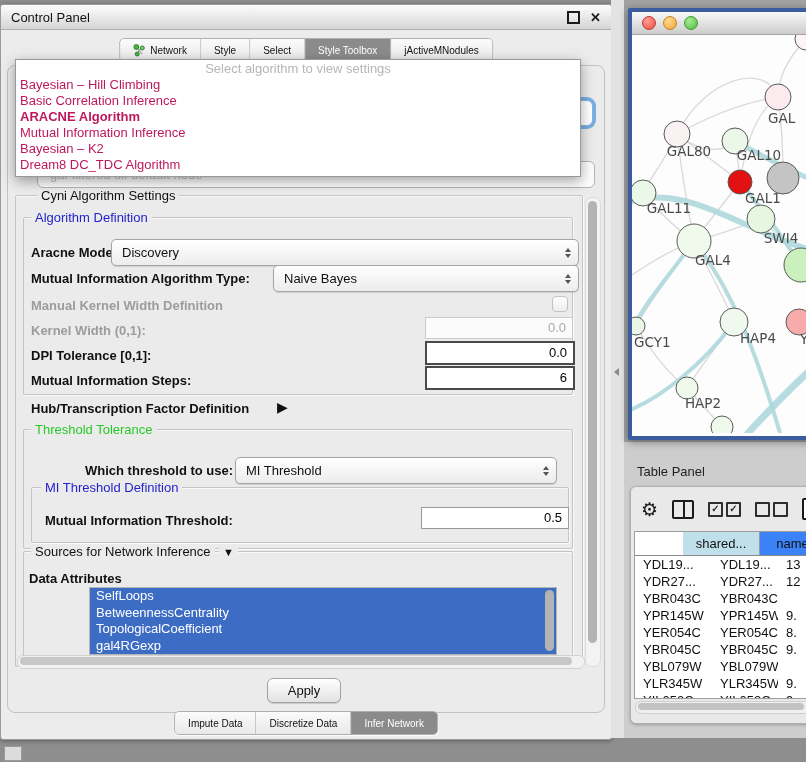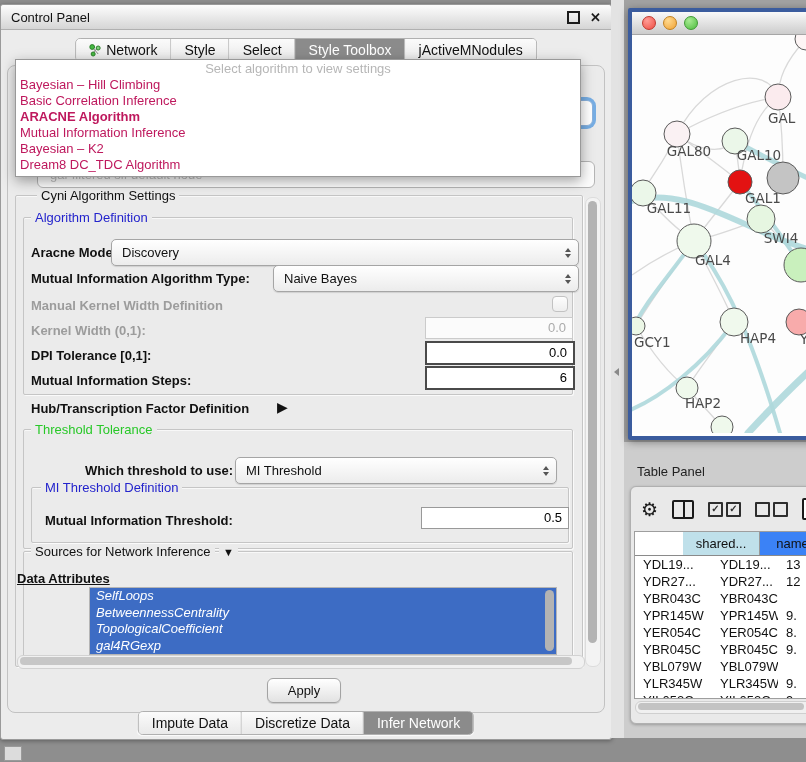--- a/index.html
+++ b/index.html
@@ -12,21 +12,21 @@
                  background:linear-gradient(#fdfdfd,#d5d5d5);border-bottom:1px solid #b0b0b0;
                  border-radius:3px 3px 0 0;display:flex;align-items:center;padding:0 10px;}
   .win-btns{margin-left:auto;display:flex;align-items:center;gap:10px;}
   .float-btn{width:9px;height:9px;border:2px solid #1b1b1b;display:inline-block;}
   .close-btn{font-size:13px;font-weight:bold;color:#1b1b1b;line-height:1;}
   .tabbar{position:absolute;left:50%;transform:translateX(-50%);display:flex;
           border:1px solid #b0b0b0;border-radius:5px;overflow:hidden;height:22px;
           box-shadow:0 1px 1px rgba(255,255,255,.8);}
   .tabbar.top{top:33px;}
   .tabbar.bottom{top:706px;}
-  .tab{display:flex;align-items:center;gap:5px;padding:0 13px;font-size:14px;
+  .tab{display:flex;align-items:center;gap:5px;padding:0 13px;font-size:10px;
        background:linear-gradient(#fbfbfb,#e9e9e9);border-right:1px solid #c3c3c3;white-space:nowrap;}
   .tab:last-child{border-right:none;}
   .tab.selected{background:#8b8b8b;color:#fff;}
   .main-panel{position:absolute;left:6px;top:60px;width:596px;height:646px;
               border:1px solid #c2c2c2;border-radius:8px;background:#ebebeb;}
   
   .algo-popup{position:absolute;left:14px;top:54px;width:564px;background:#fff;
               border:1px solid #999;box-shadow:0 4px 12px rgba(0,0,0,.35);z-index:10;padding:1px 0 3px 0;}
   .popup-placeholder{text-align:center;color:#b6b6b6;height:16px;line-height:16px;}
   .popup-item{height:16px;line-height:16px;padding-left:4px;color:#be185d;}
@@ -48,21 +48,21 @@
          background:linear-gradient(#ffffff,#ececec);padding-left:10px;box-shadow:0 1px 1px rgba(0,0,0,.12);text-align:right;}
   .arrows{margin-left:auto;margin-right:7px;display:flex;flex-direction:column;gap:2px;}
   .tri-up{width:0;height:0;border-left:3.5px solid transparent;border-right:3.5px solid transparent;border-bottom:4.5px solid #555;}
   .tri-down{width:0;height:0;border-left:3.5px solid transparent;border-right:3.5px solid transparent;border-top:4.5px solid #555;}
   .tfield{position:absolute;background:#fff;text-align:right;padding-right:6px;}
   .checkbox{position:absolute;width:14px;height:14px;border:1px solid #c2c2c2;border-radius:4px;
             background:linear-gradient(#fdfdfd,#eee);}
   .arrow-down-glyph{font-size:11px;}
   
   .attr-list{position:absolute;left:88px;top:582px;width:466px;height:66px;background:#0f766e;
-             border:1px solid #b5b5b5;overflow:hidden;font-style:italic;}
+             border:1px solid #b5b5b5;overflow:hidden;}
   .attr-item{height:16.5px;line-height:16.5px;background:#3d6cc4;color:#fff;padding-left:6px;}
   .attr-vscroll{position:absolute;right:2px;top:2px;width:9px;height:61px;background:#b3b3b3;border-radius:5px;}
   .hscroll{position:absolute;left:16px;top:650px;width:566px;height:12px;background:#f1f1f1;
            border:1px solid #d2d2d2;border-radius:6px;}
   .hscroll .thumb{position:absolute;left:2px;top:1px;height:8px;width:552px;background:#c7c7c7;border-radius:4px;}
   .vscroll{position:absolute;left:584px;top:192px;width:14px;height:468px;background:#f3f3f3;
            border:1px solid #dcdcdc;border-radius:7px;}
   .vscroll .thumb{position:absolute;left:2px;top:3px;width:9px;height:442px;background:#b3b3b3;border-radius:5px;}
   .apply-btn{position:absolute;left:266px;top:673px;width:72px;height:23px;border:1px solid #a3a3a3;
              border-radius:6px;background:linear-gradient(#ffffff,#e2e2e2);text-align:center;line-height:23px;
@@ -220,21 +220,21 @@
     <div class="group" style="left:30px;top:482px;width:536px;height:54px;"></div>
     <span class="legend blue" style="left:40px;top:475px;">MI Threshold Definition</span>
 
     <span class="lbl bold" style="left:44px;top:508px;">Mutual Information Threshold:</span>
     <div class="tfield" style="left:420px;top:502px;width:140px;height:20px;line-height:20px;border:1px solid #999;color:#000;">0.5</div>
 
     <div class="group" style="left:22px;top:546px;width:548px;height:112px;"></div>
     <span class="legend" style="left:30px;top:539px;">Sources for Network Inference</span>
     <span class="legend arrow-down-glyph" style="left:218px;top:541px;">▼</span>
 
-    <span class="lbl bold" style="left:16px;top:566px;text-decoration:underline;">Data Attributes</span>
+    <span class="lbl bold" style="left:28px;top:566px;">Data Attributes</span>
 
     <div class="attr-list">
       <div id="attrItems">
           <div class="attr-item">SelfLoops</div>
           <div class="attr-item">BetweennessCentrality</div>
           <div class="attr-item">TopologicalCoefficient</div>
           <div class="attr-item">gal4RGexp</div>
         </div>
       <div class="attr-vscroll"></div>
     </div>

